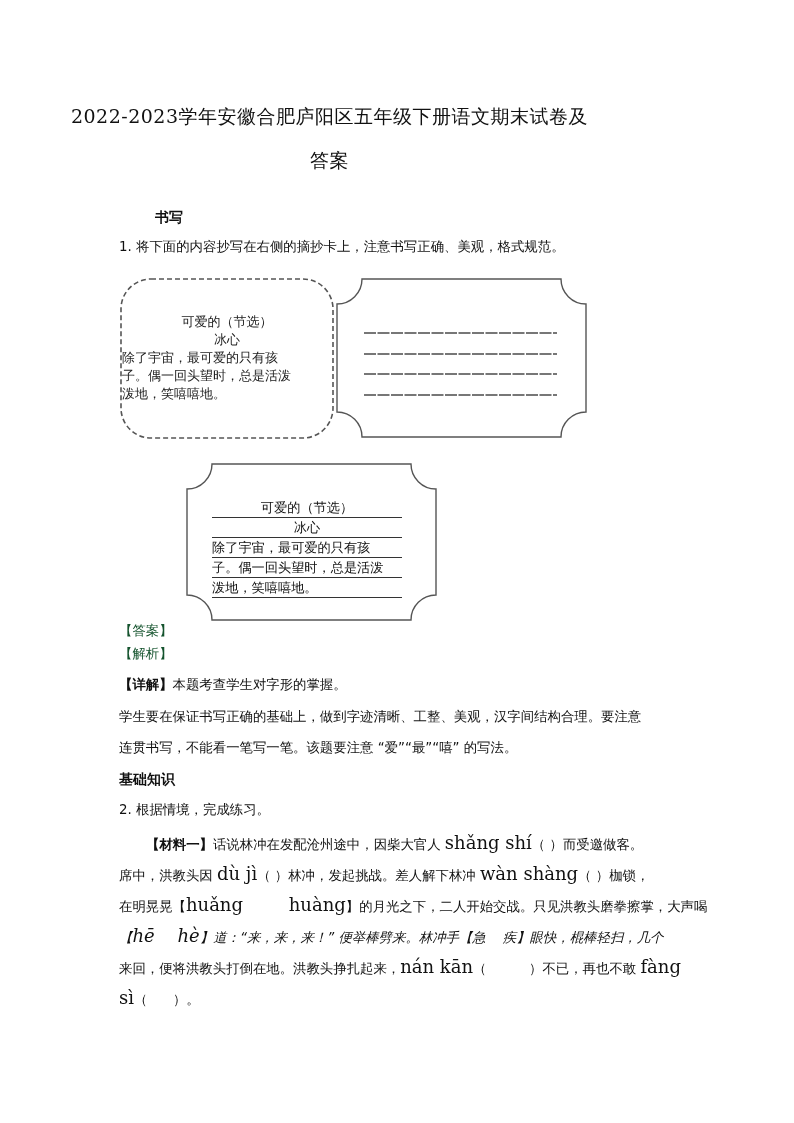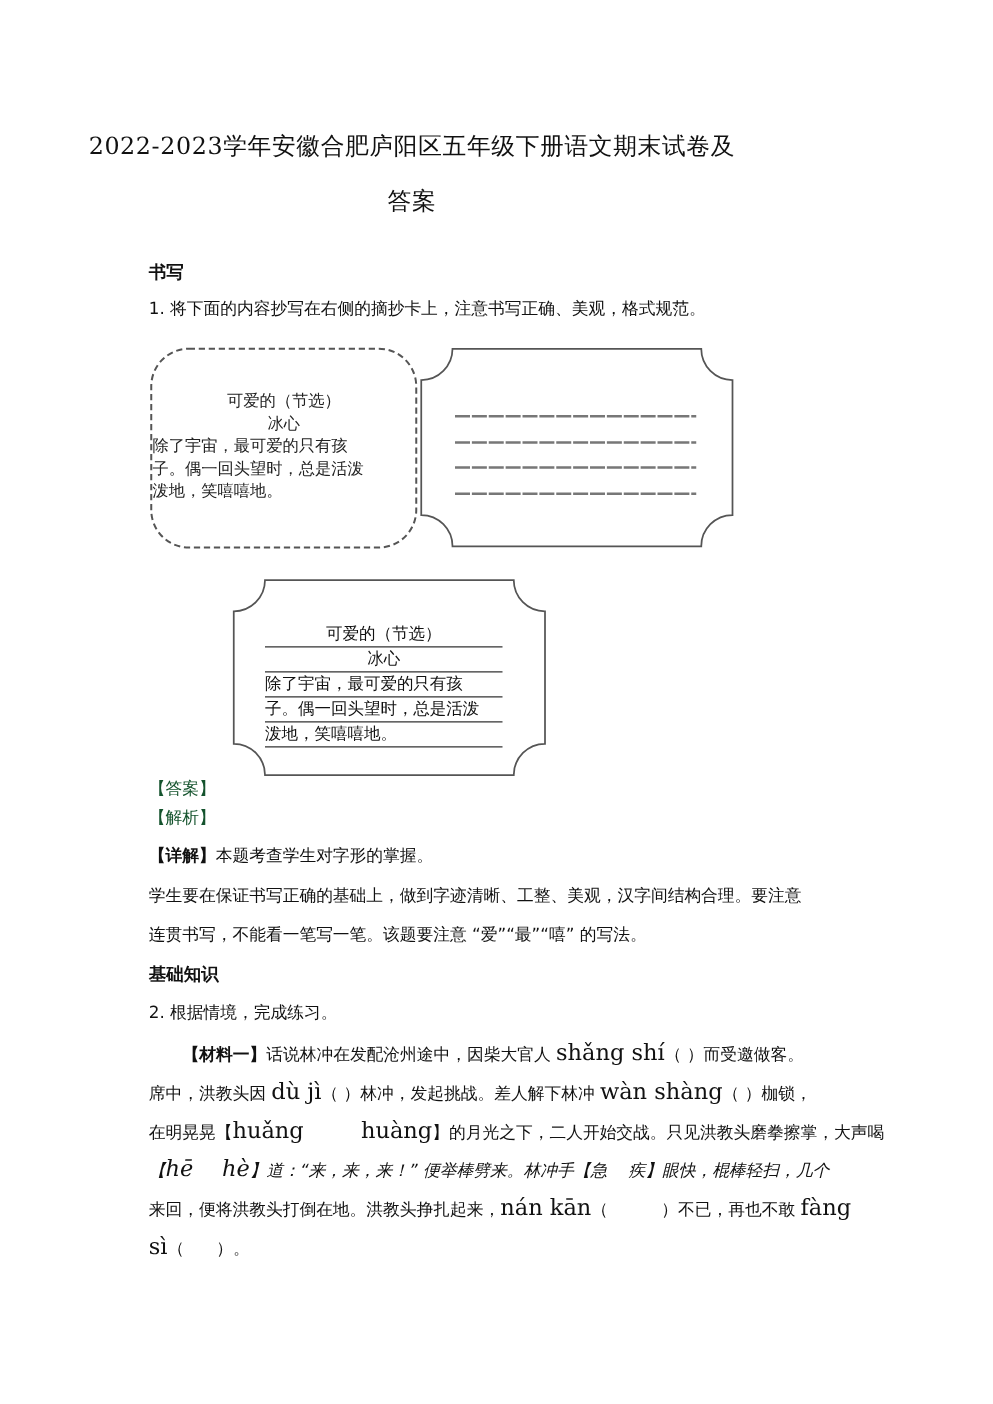--- a/index.html
+++ b/index.html
@@ -22,21 +22,21 @@
   .center { text-align: center; }
 
   .answer-card .row { position: absolute; left: 27px; width: 190px; font-size: 13.2px; border-bottom: 1px solid #333; height: 19px; line-height: 18px; white-space: nowrap; }
 </style>
 </head>
 <body>
 
 <div class="title l1">2022-2023学年安徽合肥庐阳区五年级下册语文期末试卷及</div>
 <div class="title l2">答案</div>
 
-<div class="section-head" style="top:209px;">书写</div>
+<div class="section-head" style="top:209px;margin-left:36px;">书写</div>
 <div class="para" style="top:238px;">1. 将下面的内容抄写在右侧的摘抄卡上，注意书写正确、美观，格式规范。</div>
 
 <div class="card" style="left:119px; top:277px; width:216px; height:163px;">
   <svg width="216" height="163">
     <rect x="2" y="2" width="212" height="159" rx="30" ry="30" fill="none" stroke="#555" stroke-width="1.6" stroke-dasharray="5,3"></rect>
   </svg>
   <div class="txt center" style="left:0; width:216px; top:36px;">可爱的（节选）</div>
   <div class="txt center" style="left:0; width:216px; top:54px;">冰心</div>
   <div class="txt" style="left:3px; top:72px;">除了宇宙，最可爱的只有孩</div>
   <div class="txt" style="left:3px; top:90px;">子。偶一回头望时，总是活泼</div>

